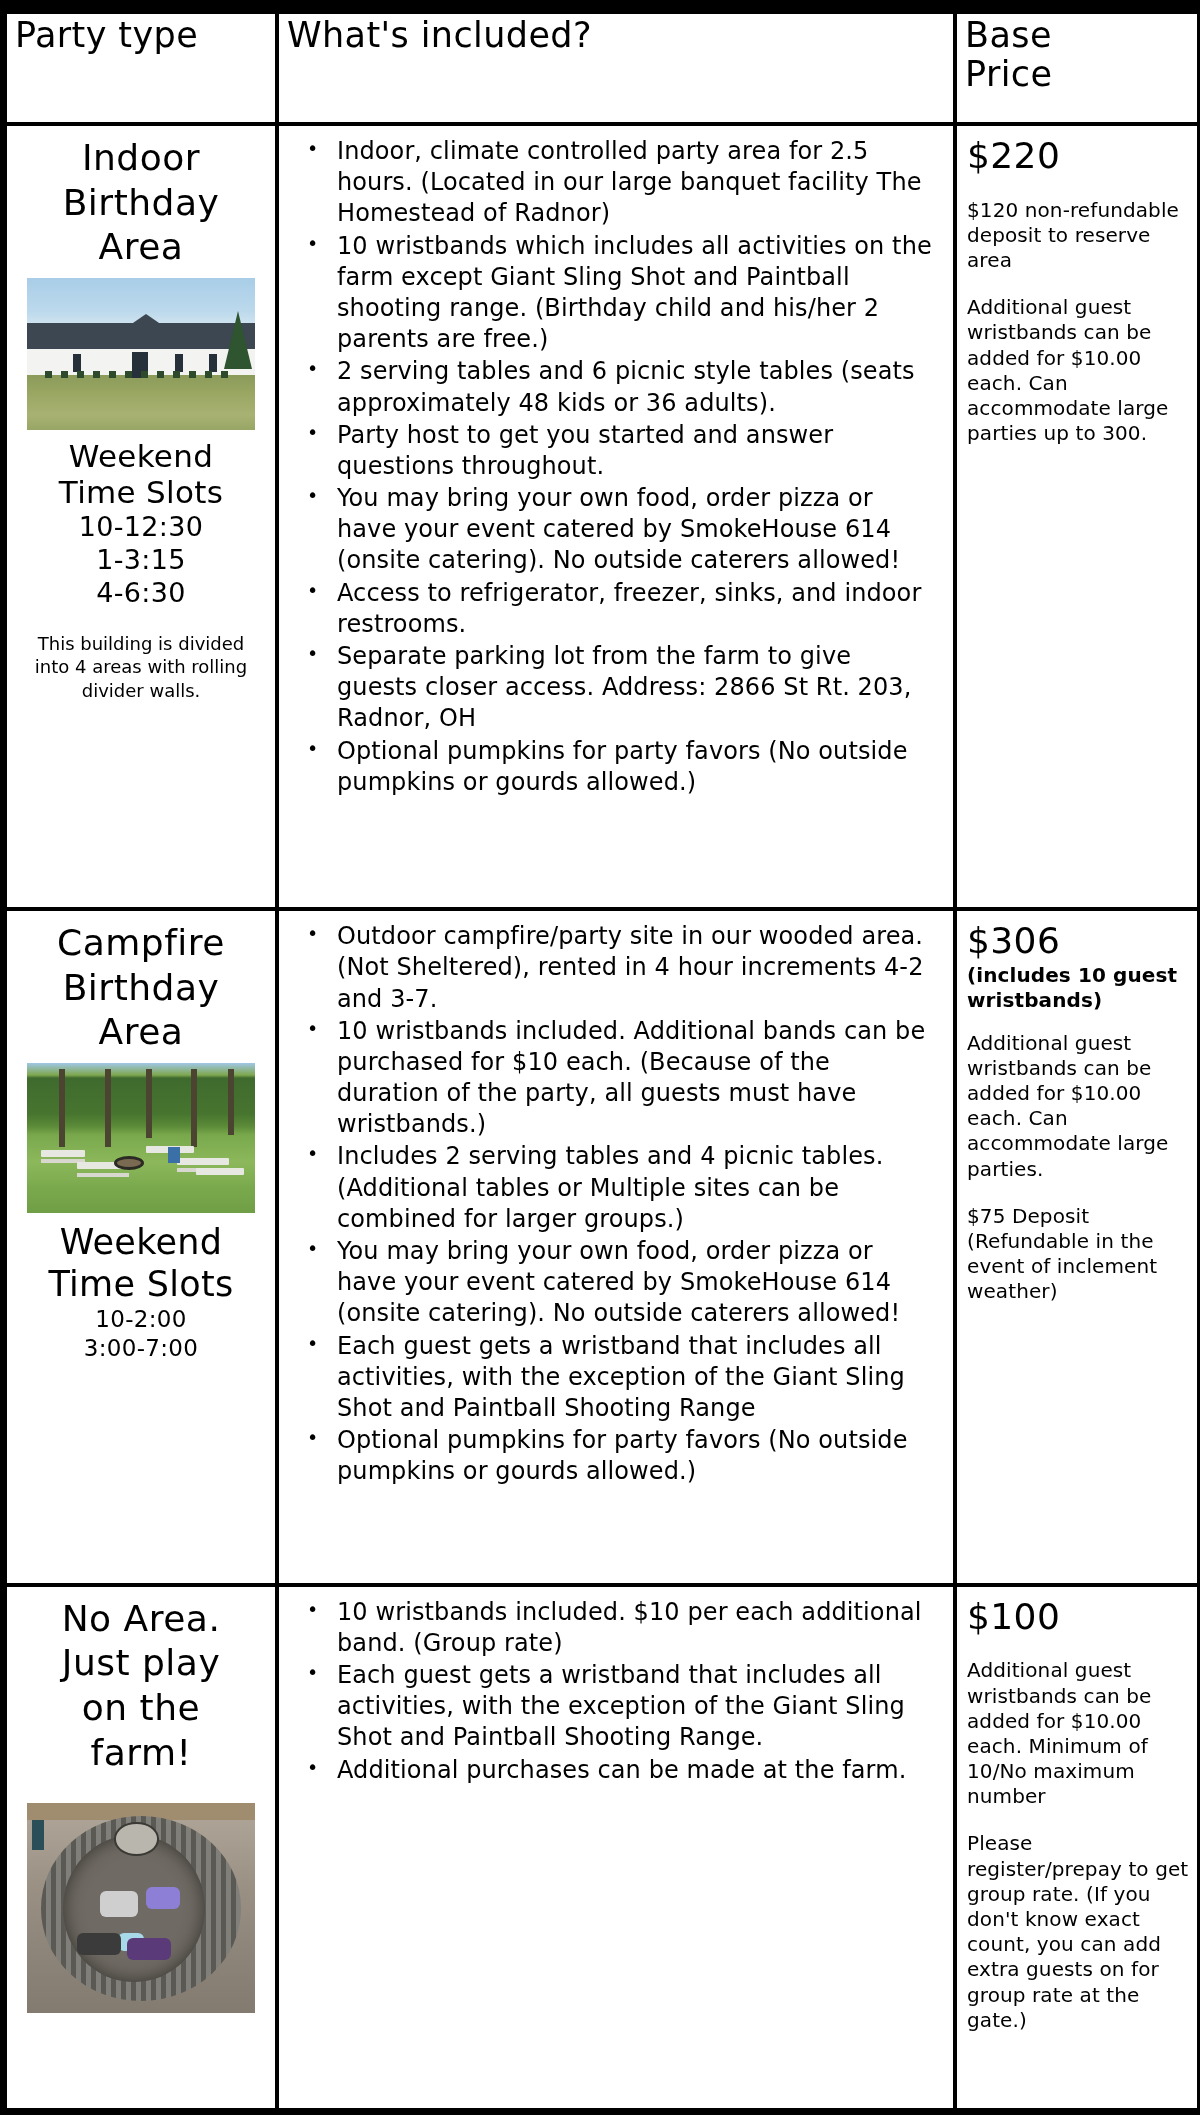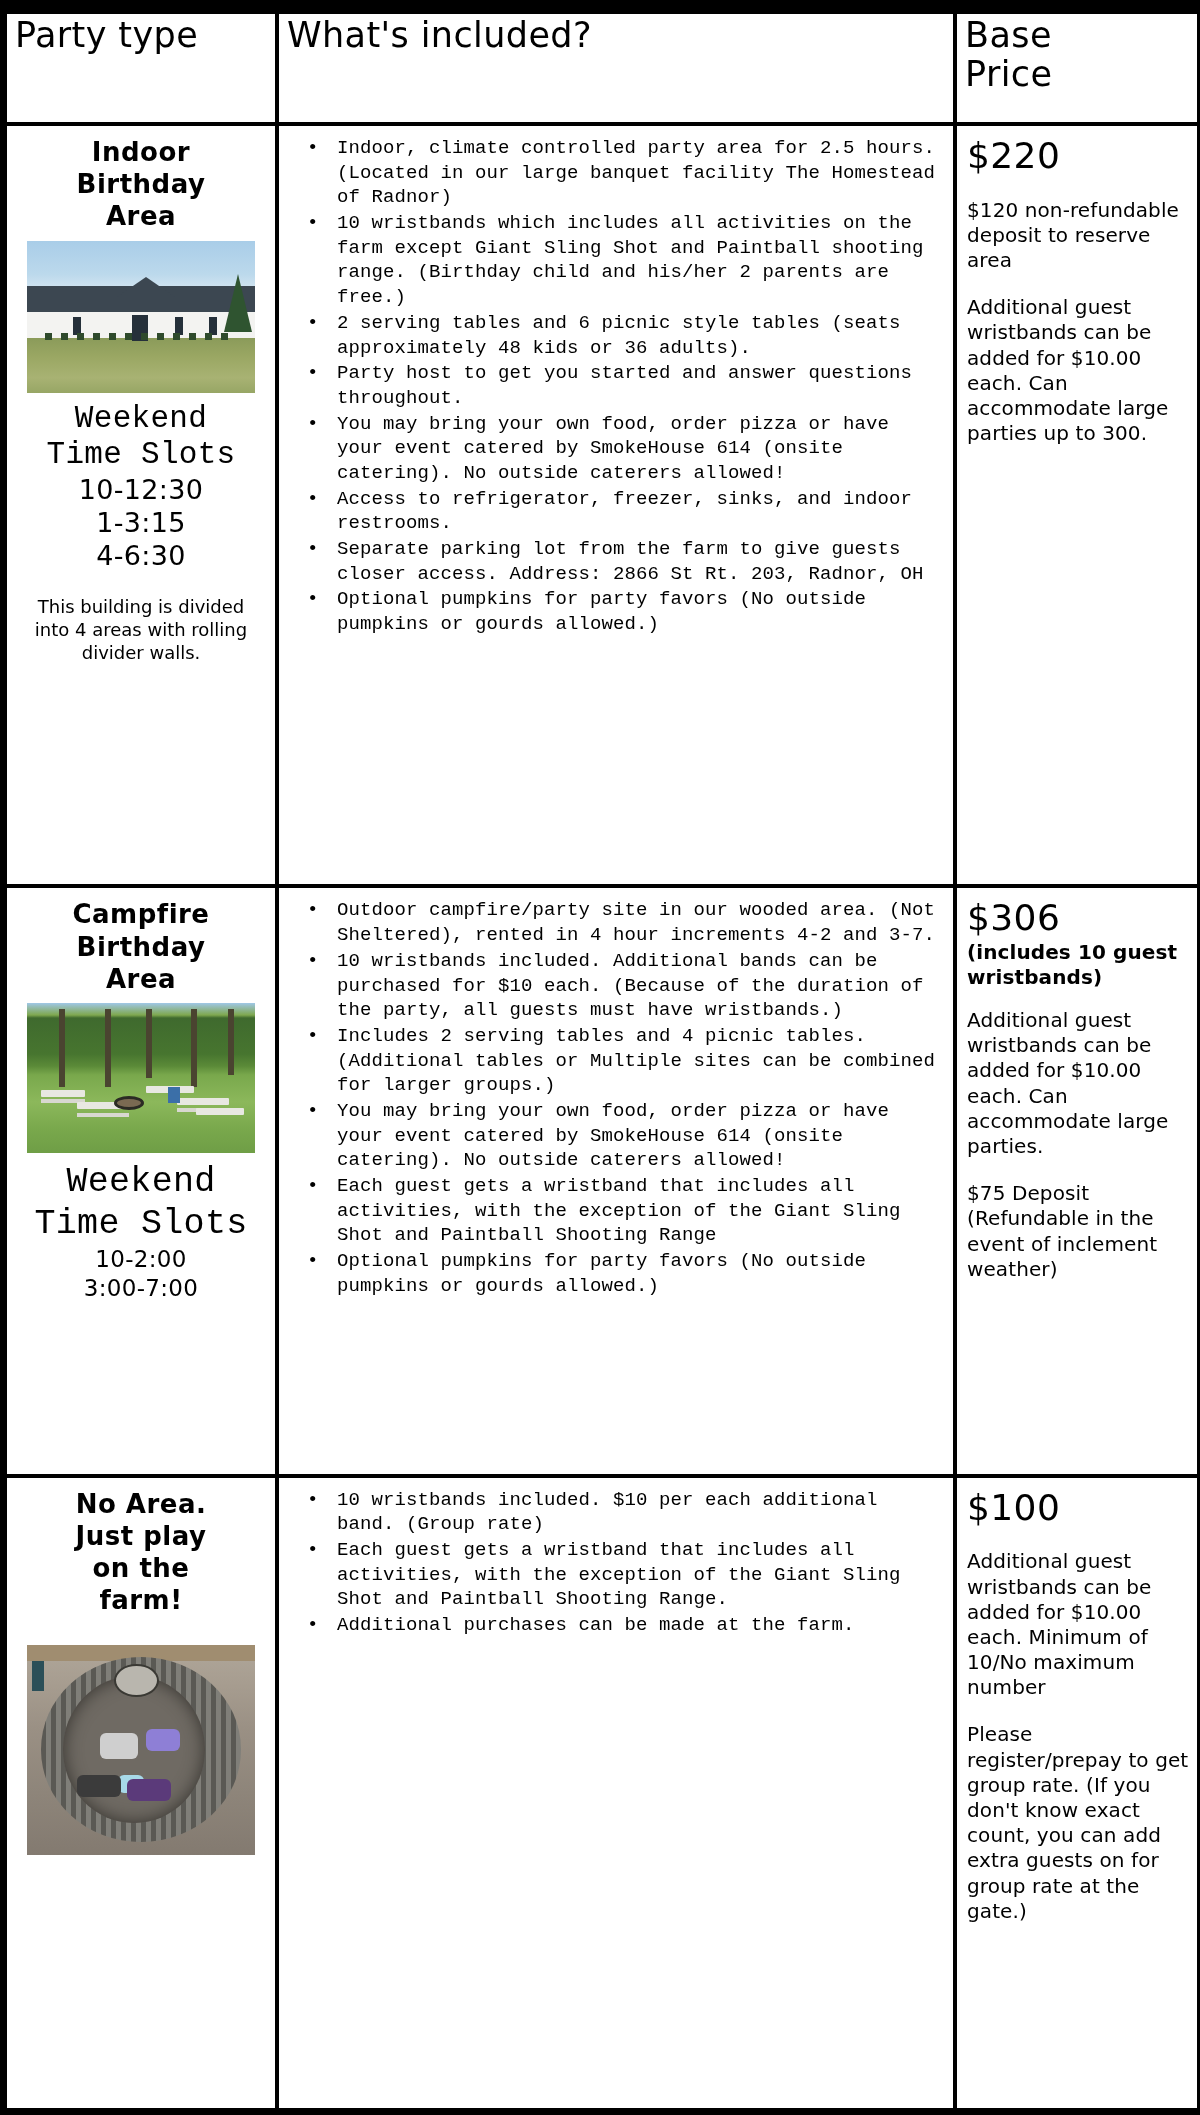--- a/index.html
+++ b/index.html
@@ -53,25 +53,24 @@
     font-size: 35px;
     line-height: 1.12;
     letter-spacing: 0.4px;
     color: #000;
     font-weight: 400;
   }
 
   
   .type-cell { text-align: center; padding-top: 10px !important; }
   .type-title {
-    font-size: 26px;
+    font-size: 36px;
     line-height: 1.24;
     letter-spacing: 0.5px;
     margin-bottom: 4px;
-    font-weight: bold;
   }
   .type-photo {
     width: 228px;
     height: 150px;
     margin: 8px auto 8px auto;
     border: 0;
     position: relative;
     overflow: hidden;
     display: block;
   }
@@ -199,21 +198,20 @@
   .photo-tube .ground {
     position: absolute; left: 0; right: 0; top: 0; height: 8%;
     background: #a08d70;
   }
 
   .weekend-head {
     font-size: 31px;
     line-height: 1.18;
     margin-top: 6px;
     letter-spacing: 0.3px;
-    font-family: Liberation Mono, monospace;
   }
   .slot {
     font-size: 27px;
     line-height: 1.22;
     letter-spacing: 0.3px;
   }
   .type-note {
     font-size: 18px;
     line-height: 1.30;
     margin-top: 22px;
@@ -224,26 +222,25 @@
 
   
   .incl-cell { padding-top: 10px !important; padding-left: 6px !important; }
   ul.incl-list {
     margin: 0;
     padding: 0 0 0 30px;
     list-style: none;
   }
   ul.incl-list li {
     position: relative;
-    font-size: 19px;
+    font-size: 24px;
     line-height: 1.30;
     letter-spacing: 0.1px;
     margin: 0 8px 1px 0;
     padding-left: 22px;
-    font-family: Liberation Mono, monospace;
   }
   ul.incl-list li::before {
     content: "\2022";
     position: absolute;
     left: -8px;
     top: -1px;
     font-size: 19px;
     line-height: 1.45;
   }
 

